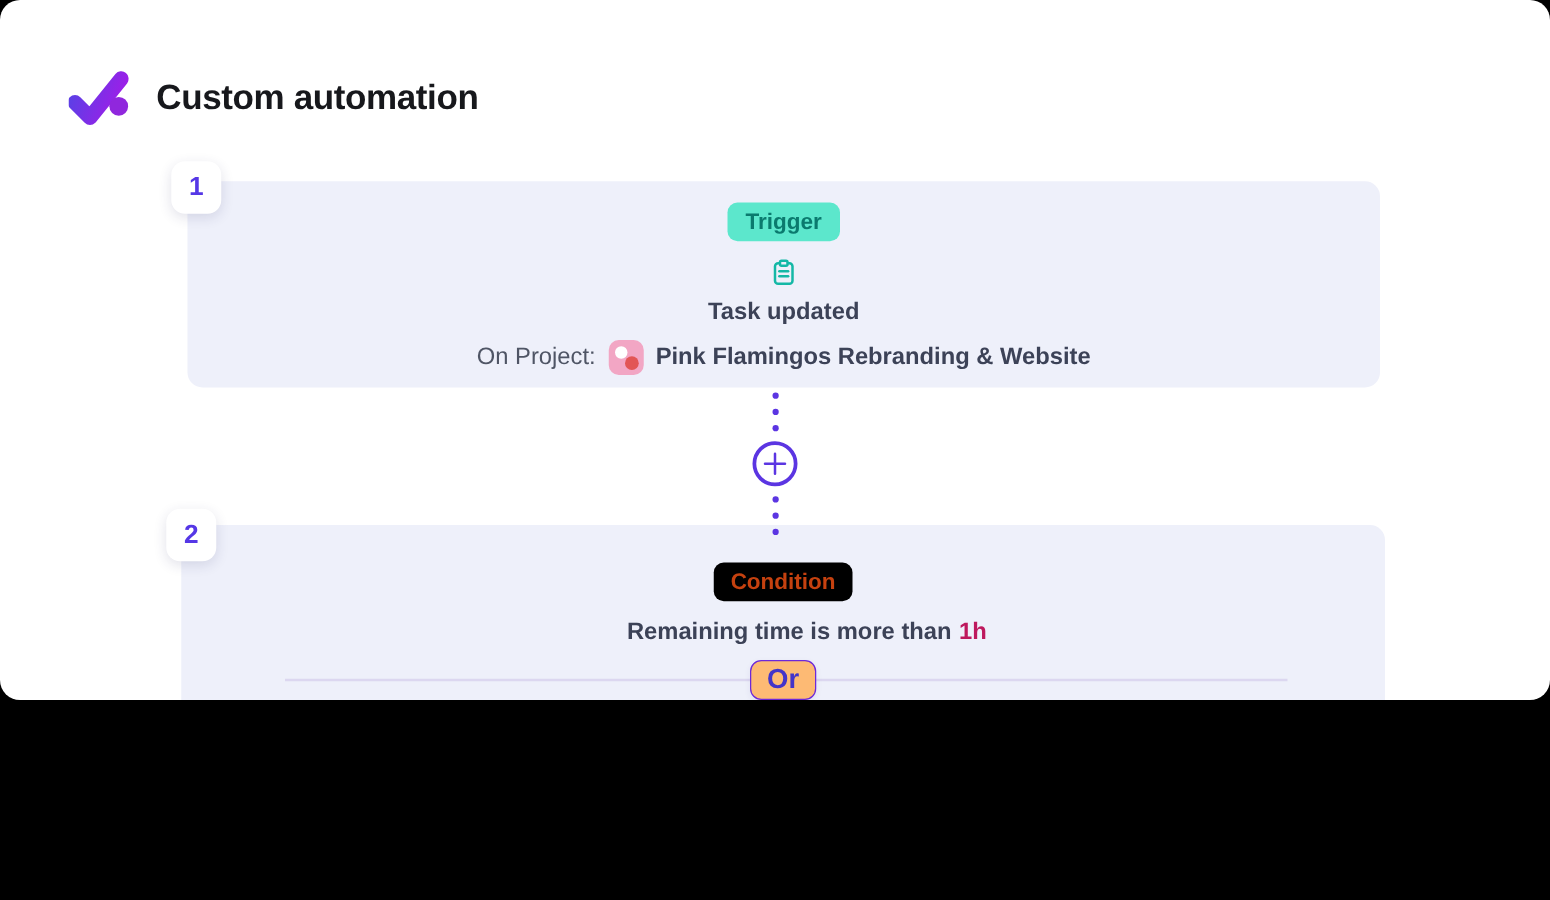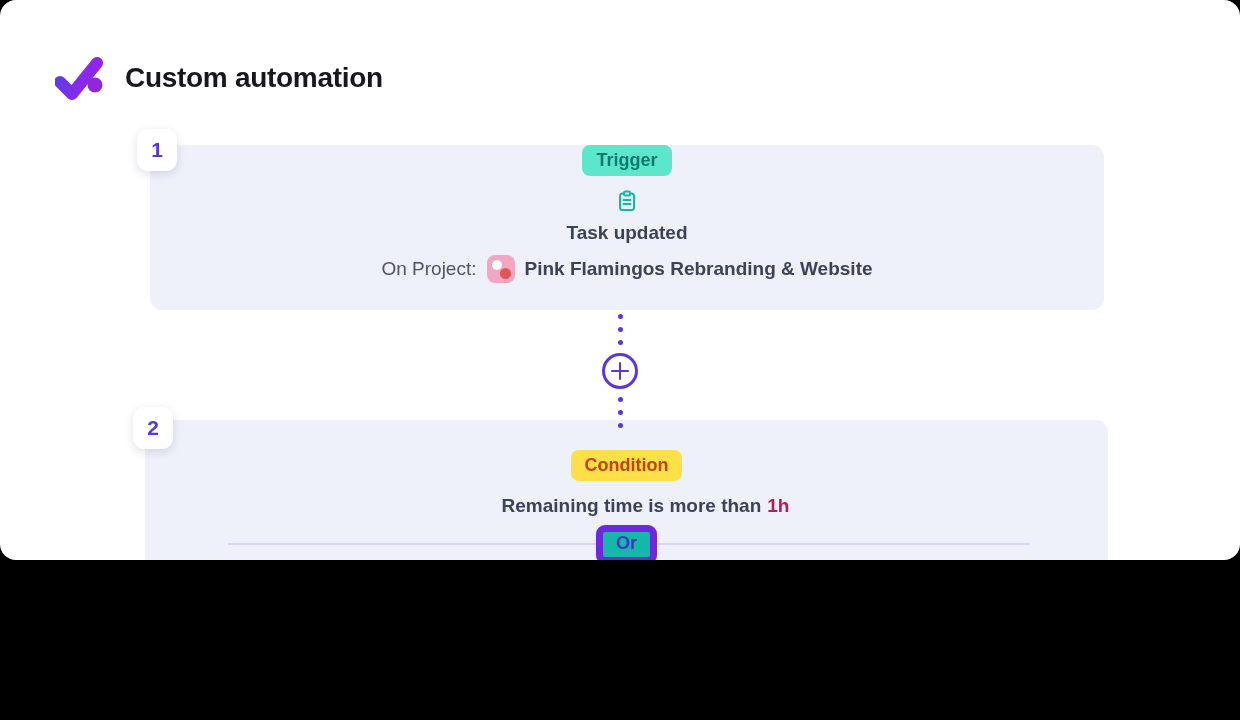--- a/index.html
+++ b/index.html
@@ -21,42 +21,42 @@
     font-size: 28px; font-weight: 700; color: #17181c; letter-spacing: -0.3px;
   }
 
   
   .card {
     position: absolute;
     background: #eef0fa;
     border-radius: 12px;
     display: flex; flex-direction: column; align-items: center;
   }
-  .card-1 { left: 150px; top: 145px; width: 954px; height: 165px; }
+  .card-1 { left: 150px; top: 145px; width: 954px; height: 165px; padding-top: 17px; }
   .card-2 { left: 145px; top: 420px; width: 963px; height: 218px; padding-top: 30px; }
 
   .step-number {
     position: absolute;
     width: 40px; height: 42px;
     background: #ffffff;
     border-radius: 11px;
     box-shadow: 0 3px 10px rgba(45, 45, 100, 0.14);
     display: flex; align-items: center; justify-content: center;
     font-size: 21px; font-weight: 600; color: #5537e6;
     z-index: 3;
   }
   .step-number-1 { left: 137px; top: 129px; }
   .step-number-2 { left: 133px; top: 407px; }
 
   .badge {
     font-size: 18px; font-weight: 700;
     padding: 4px 14px; border-radius: 8px; line-height: 23px;
   }
   .badge-trigger { background: #5ce7cc; color: #0b7a6e; }
-  .badge-condition { background: #fde047; color: #c5410f; }
+  .badge-condition { background: #000000; color: #c5410f; }
 
   .row { display: flex; align-items: center; gap: 10px; }
   .event-row { margin-top: 14px; flex-direction: column; }
   .project-row { margin-top: 11px; }
 
   .bold-text { font-size: 19px; font-weight: 700; color: #3c4257; }
   .plain-text { font-size: 19px; font-weight: 400; color: #4f5565; }
 
   .clipboard-icon { width: 22px; height: 22px; display: block; }
 
@@ -81,23 +81,23 @@
   .divider {
     position: relative; width: 100%; height: 30px; margin-top: 12px;
     display: flex; align-items: center; justify-content: center;
   }
   .divider .line {
     position: absolute; left: 83px; right: 78px; top: 50%;
     height: 2px; margin-top: -1px; background: #dcd7f0;
   }
   .or-box {
     position: relative; z-index: 2;
-    background: #14b8a6; border: 7px solid #6d28d9; border-radius: 9px;
+    background: #fdba74; border: 1px solid #6d28d9; border-radius: 9px;
     padding: 1px 13px 3px 13px;
-    font-size: 18px; font-weight: 700; color: #4334c9;
+    font-size: 22px; font-weight: 700; color: #4334c9;
     box-shadow: 0 2px 5px rgba(60,50,130,0.08);
   }
 
   
   .connector {
     position: absolute; width: 36px;
     display: flex; flex-direction: column; align-items: center; gap: 8px;
     z-index: 2;
   }
   .connector-1 { left: 602px; top: 314px; }

